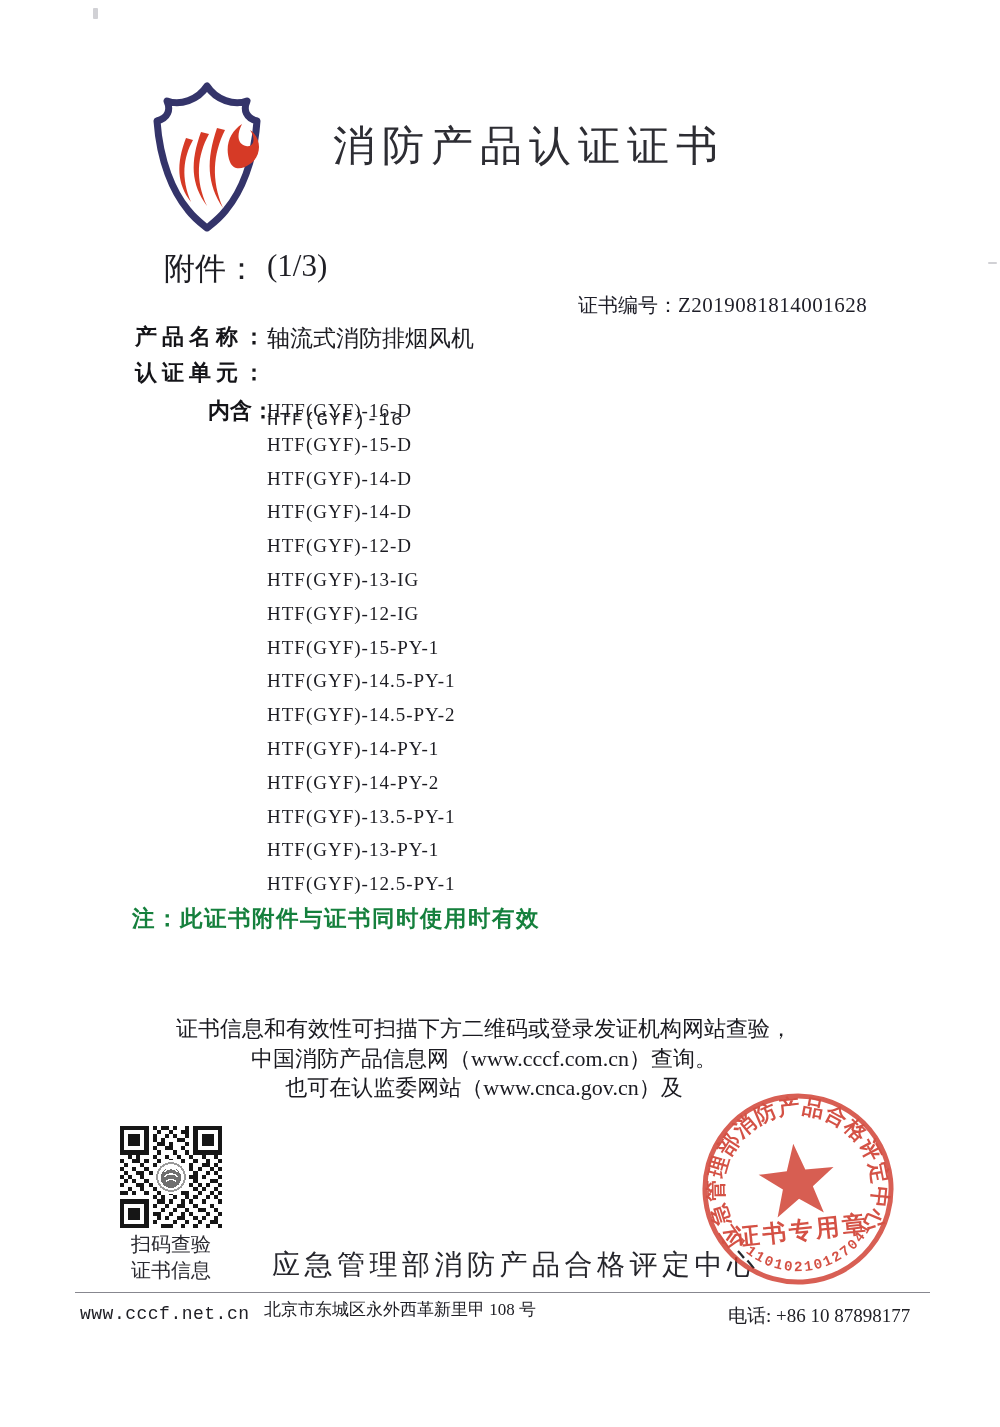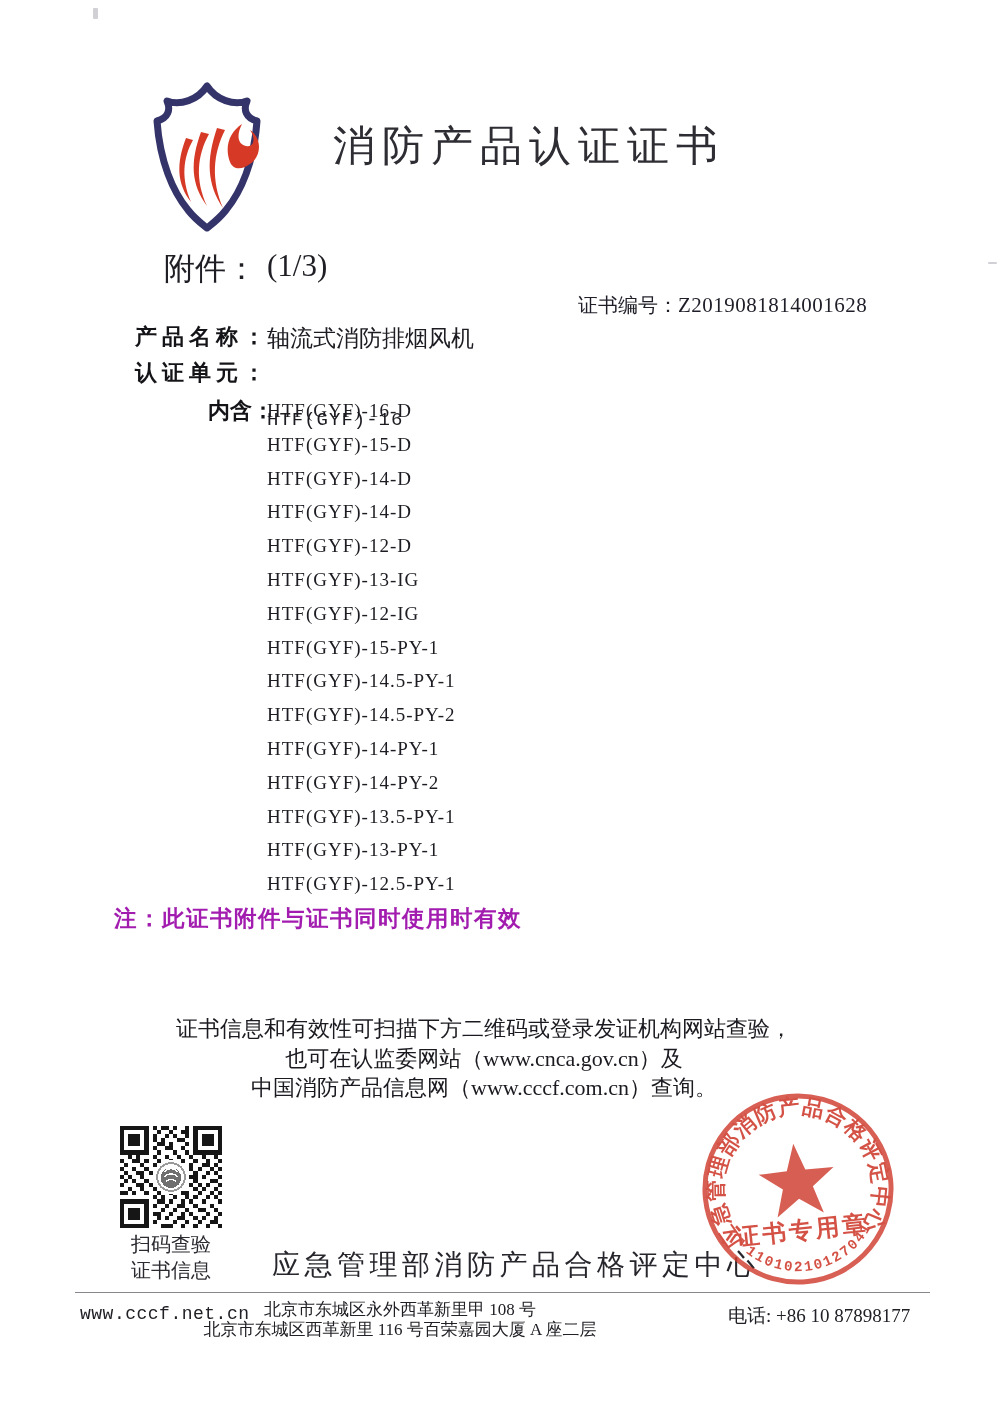--- a/index.html
+++ b/index.html
@@ -21,21 +21,21 @@
   .certno{left:578px;top:292px;font-size:20px;font-family:"Liberation Serif",serif;color:#1e1e28;white-space:nowrap;}
   .certno .v{font-size:21px;letter-spacing:0.5px;}
   
   .flabel{font-size:22px;font-weight:bold;color:#141418;white-space:nowrap;}
   .flabel.sp{letter-spacing:5px;}
   .fvalue-cjk{font-size:23px;font-family:"Liberation Serif",serif;color:#1c1c22;white-space:nowrap;}
   .fvalue-mono{font-size:19px;font-family:"Liberation Mono","DejaVu Sans Mono",monospace;letter-spacing:1px;color:#1c1c22;white-space:nowrap;margin-top:48px;}
   
   .mlist{left:267px;top:394px;}
   .mlist div{height:33.8px;line-height:33.8px;font-size:19px;font-family:Liberation Serif, serif;letter-spacing:1px;color:#1c1c22;white-space:nowrap;}
-  .note{left:114px;top:903px;font-size:22.5px;font-weight:bold;letter-spacing:1.5px;color:#a21caf;white-space:nowrap;}
+  .note{left:132px;top:903px;font-size:22.5px;font-weight:bold;letter-spacing:1.5px;color:#15803d;white-space:nowrap;}
   
   .verify{left:0;top:1014px;width:968px;text-align:center;
     font-family:"Liberation Serif",serif;font-size:22px;line-height:29.5px;color:#1a1a20;}
   
   .qrbox{left:120px;top:1126px;width:102px;height:102px;}
   .qrcap{left:112px;top:1232px;width:118px;text-align:center;font-size:20px;line-height:25.5px;color:#2a2a30;font-weight:500;}
   
   .issuer{left:272px;top:1246px;font-size:28px;letter-spacing:4.5px;
     font-family:"Liberation Serif",serif;color:#26262c;white-space:nowrap;}
   
@@ -101,22 +101,22 @@
     <div>HTF(GYF)-14-PY-2</div>
     <div>HTF(GYF)-13.5-PY-1</div>
     <div>HTF(GYF)-13-PY-1</div>
     <div>HTF(GYF)-12.5-PY-1</div>
   </div>
 
   <div class="abs note">注：此证书附件与证书同时使用时有效</div>
 
   <div class="abs verify">
     <div>证书信息和有效性可扫描下方二维码或登录发证机构网站查验，</div>
+    <div>中国消防产品信息网（www.cccf.com.cn）查询。</div>
     <div>也可在认监委网站（www.cnca.gov.cn）及</div>
-    <div>中国消防产品信息网（www.cccf.com.cn）查询。</div>
   </div>
 
   <svg class="abs qrbox" viewBox="0 0 25 25" shape-rendering="crispEdges">
     <rect x="0" y="0" width="25" height="25" fill="#ffffff"></rect>
     <g fill="#161616">
 
       <path fill-rule="evenodd" d="M0 0h7v7H0z M1 1v5h5V1z"></path>
         <path d="M2 2h3v3H2z"></path>
       <path fill-rule="evenodd" d="M18 0h7v7h-7z M19 1v5h5V1z"></path>
         <path d="M20 2h3v3h-3z"></path>
@@ -179,17 +179,16 @@
       <text font-size="14.5" font-weight="600" fill="#cf3a2c" letter-spacing="2" font-family="Liberation Mono,monospace">
         <textPath href="#sealBottomArc" startOffset="50%" text-anchor="middle">11010210127041</textPath>
       </text>
     </g>
   </svg>
 
   <div class="abs divider"></div>
   <div class="abs website">www.cccf.net.cn</div>
   <div class="abs addr">
     <div>北京市东城区永外西革新里甲 108 号</div>
-    <div>北京市东城区西革新里 116 号百荣嘉园大厦 A 座二层</div>
   </div>
   <div class="abs phone">电话: +86 10 87898177</div>
 
 </div>
 
 </body></html>

